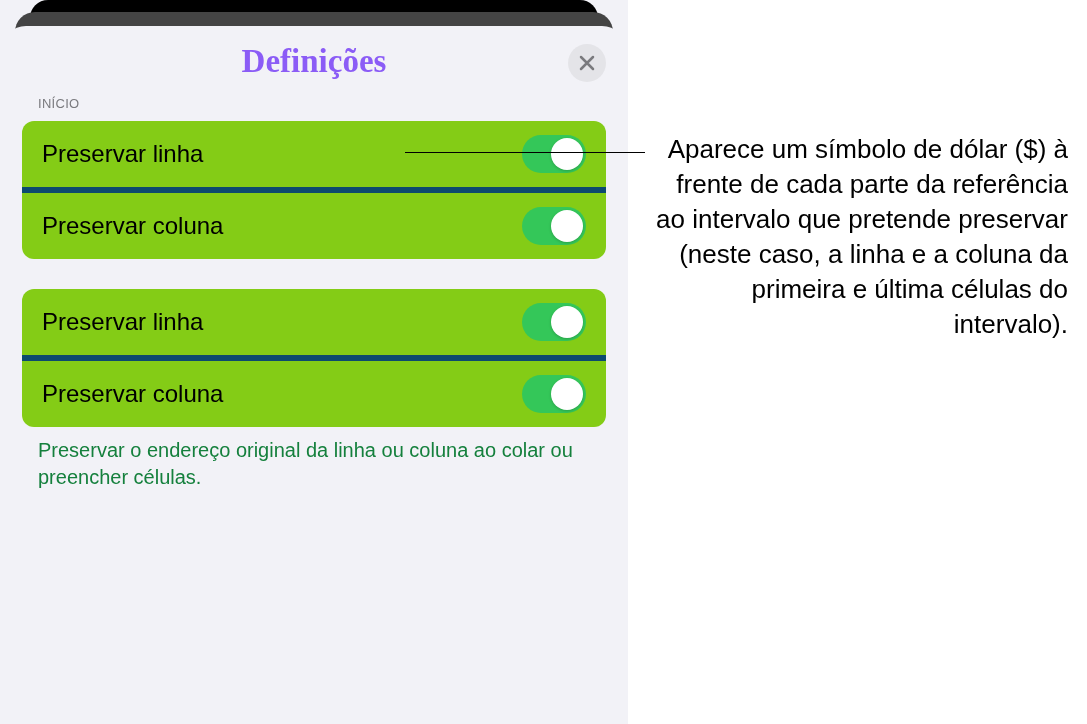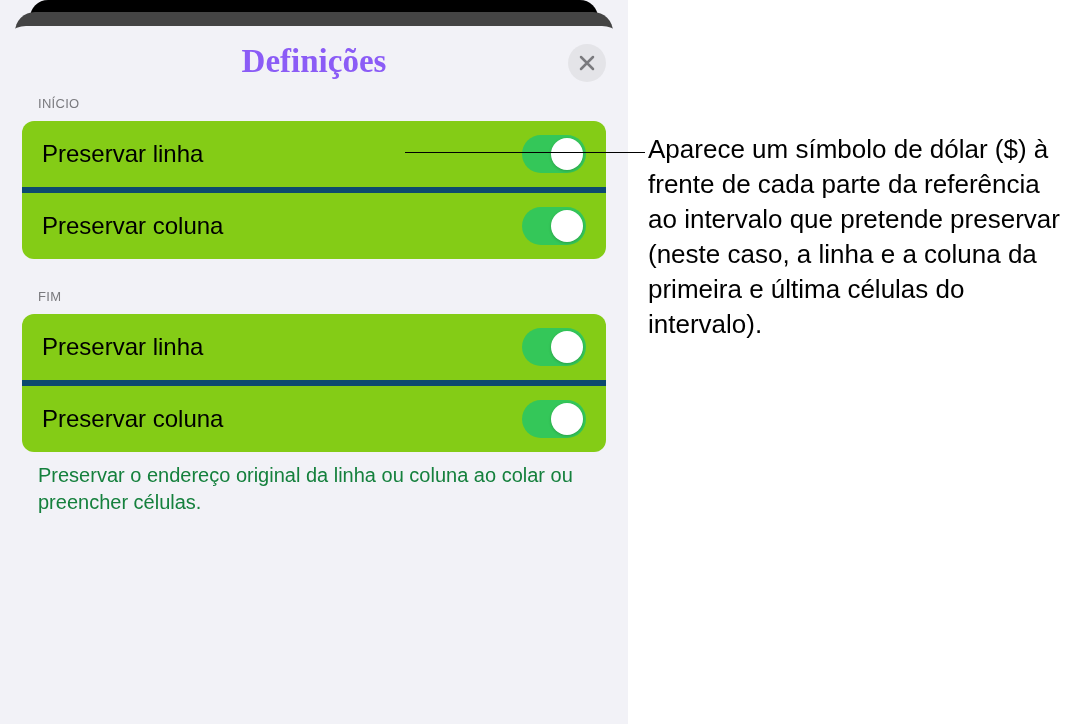--- a/index.html
+++ b/index.html
@@ -161,20 +161,21 @@
     }
     
     .callout {
       position: absolute;
       left: 648px;
       top: 132px;
       width: 420px;
       font-size: 26px;
       color: #000;
       line-height: 1.35;
+      text-align: right;
     }
     
     .callout-line {
       position: absolute;
       top: 152px;
       left: 405px;
       width: 240px;
       height: 1px;
       background: #000;
     }
@@ -207,21 +208,20 @@
         </div>
       </div>
       <div class="setting-row">
         <span class="setting-label">Preservar coluna</span>
         <div class="toggle">
           <div class="toggle-knob"></div>
         </div>
       </div>
     </div>
 
-    <div class="section-header">FIM</div>
     <div class="section-group">
       <div class="setting-row">
         <span class="setting-label">Preservar linha</span>
         <div class="toggle">
           <div class="toggle-knob"></div>
         </div>
       </div>
       <div class="setting-row">
         <span class="setting-label">Preservar coluna</span>
         <div class="toggle">

